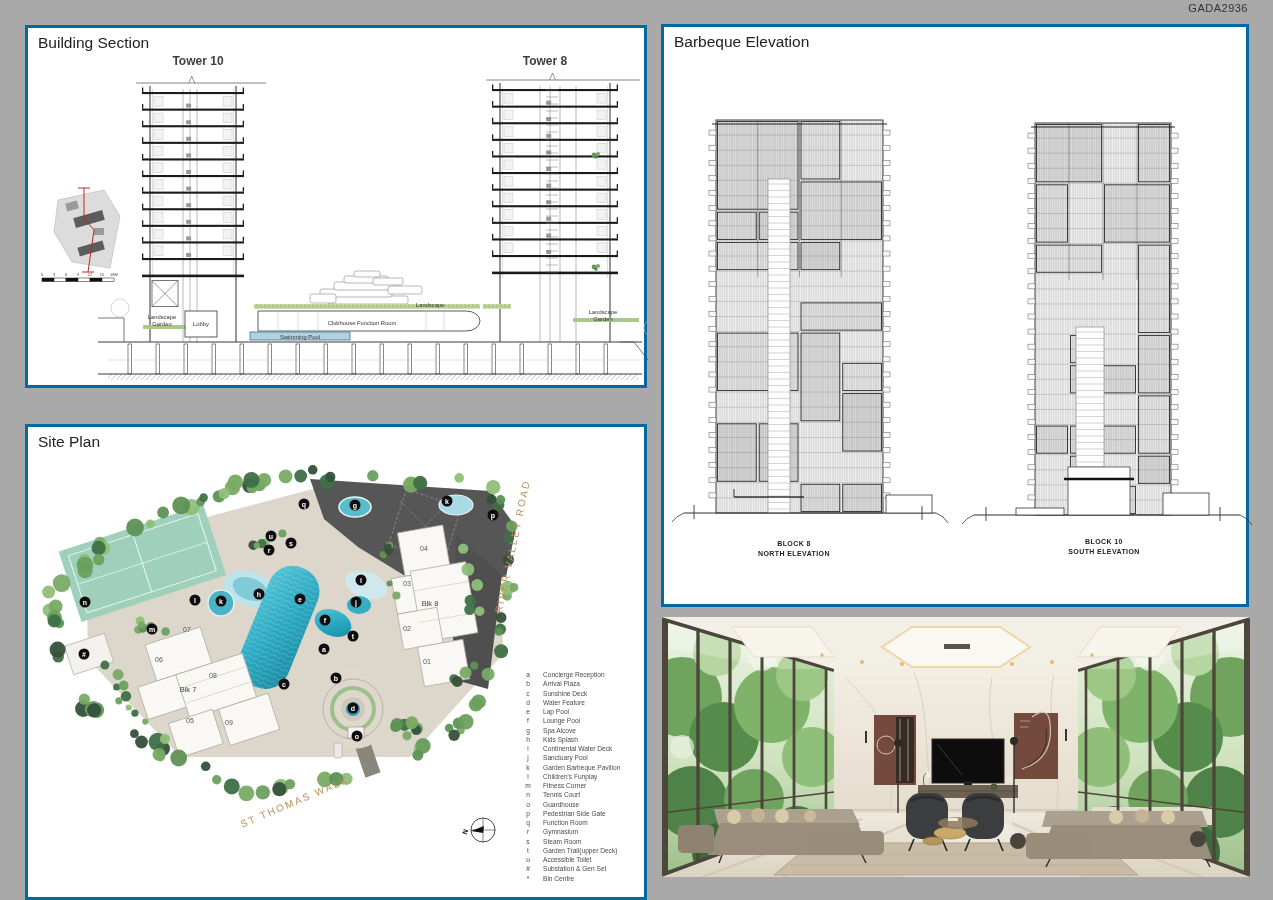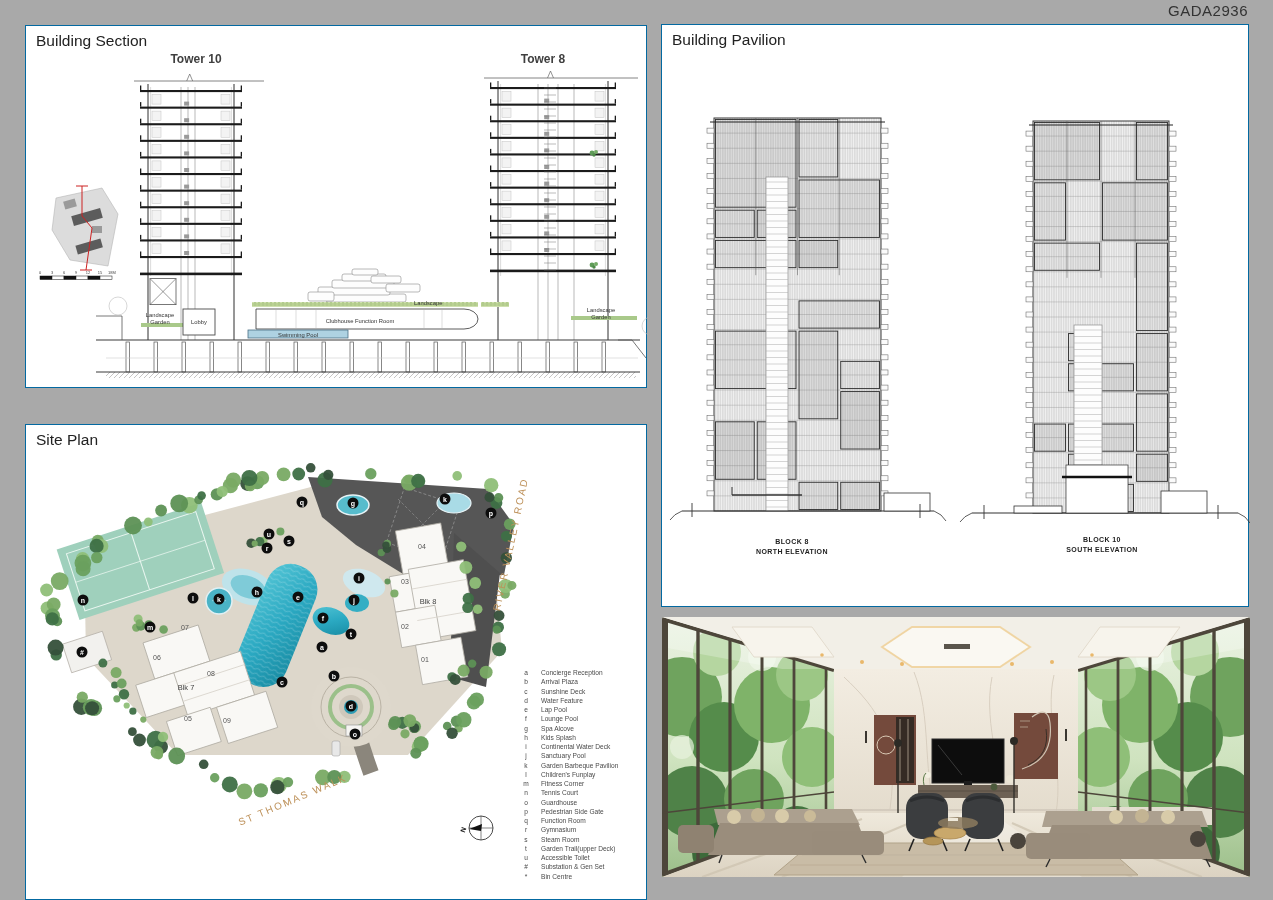--- a/index.html
+++ b/index.html
@@ -2,25 +2,25 @@
 <html><head>
 <meta charset="utf-8">
 <style>
   html,body{margin:0;padding:0;}
   body{
     width:1273px;height:900px;position:relative;overflow:hidden;
     background:#a9a9a9;font-family:"Liberation Sans", sans-serif;
     -webkit-font-smoothing:antialiased;
   }
   .watermark{
-    position:absolute;top:2px;right:25px;font-size:15px;color:#333;
+    position:absolute;top:2px;right:25px;font-size:11px;color:#333;
     letter-spacing:.5px;
   }
   .panel{
-    position:absolute;background:#ffffff;border:1px solid #0369a1;box-sizing:border-box;
+    position:absolute;background:#ffffff;border:3px solid #0369a1;box-sizing:border-box;
   }
   #panel-section{left:25px;top:25px;width:622px;height:363px;}
   #panel-siteplan{left:25px;top:400px;width:622px;height:476px;margin-top:24px;}
   #panel-elevation{left:661px;top:24px;width:588px;height:583px;}
   #panel-interior{left:662px;top:617px;width:588px;height:260px;border:none;}
   .panel-title{
     position:absolute;left:10px;top:6px;font-size:15.5px;color:#222;z-index:5;
   }
   .abs-svg{position:absolute;left:0;top:0;}
   
@@ -722,21 +722,21 @@
         <span class="legend-label">Substation &amp; Gen Set</span>
       </div>
       <div class="legend-row">
         <span class="legend-key">*</span>
         <span class="legend-label">Bin Centre</span>
       </div>
     </div>
 </div>
 
 <div class="panel" id="panel-elevation">
-  <div class="panel-title">Building Pavilion</div>
+  <div class="panel-title">Barbeque Elevation</div>
   <svg class="abs-svg" width="588" height="583" viewBox="0 0 588 583">
     <defs>
       <pattern id="hatchV" width="2.4" height="4" patternUnits="userSpaceOnUse">
         <rect width="2.4" height="4" fill="#f2f2f2"></rect>
         <line x1="0.8" y1="0" x2="0.8" y2="4" stroke="#9a9a9a" stroke-width="0.45"></line>
       </pattern>
     </defs>
     <g id="facadeL">
         <rect x="52" y="93" width="167" height="393" fill="url(#hatchV)" stroke="#3a3a3a" stroke-width="1"></rect>
         <line x1="52" y1="108.11538461538461" x2="219" y2="108.11538461538461" stroke="#8a8a8a" stroke-width="0.35"></line>

